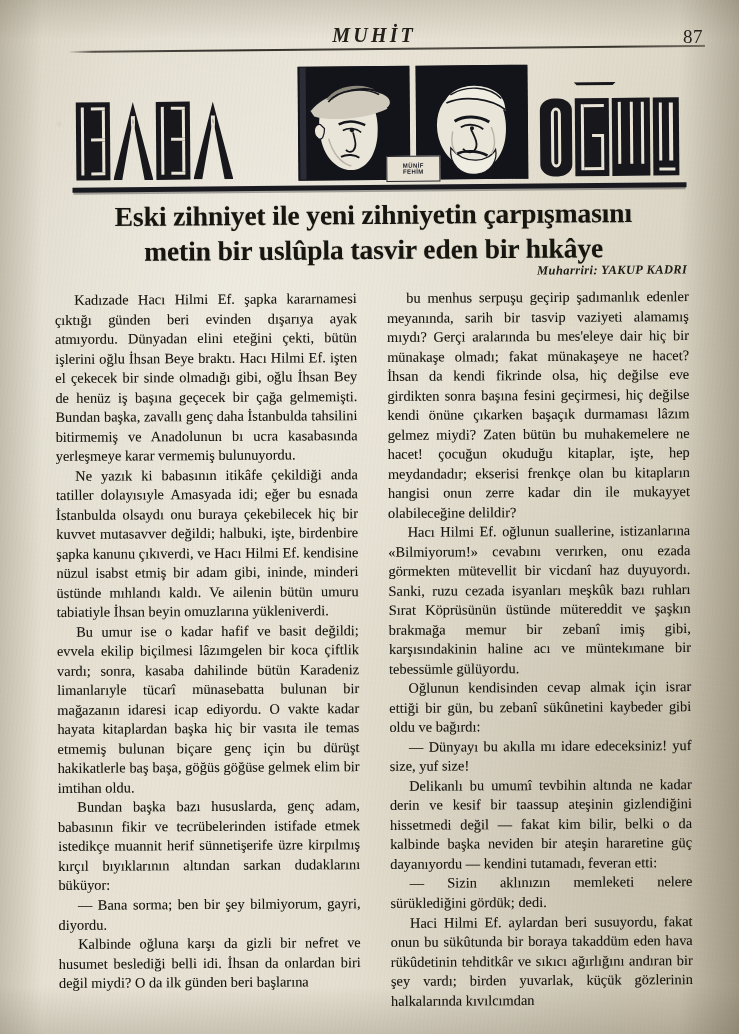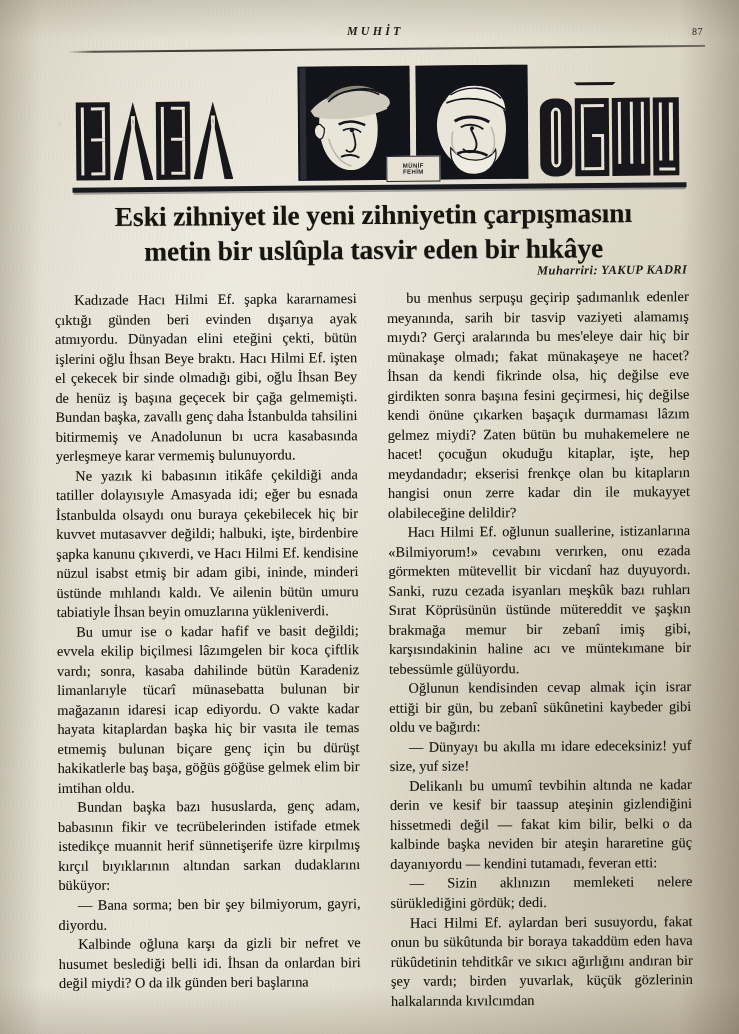--- a/index.html
+++ b/index.html
@@ -68,29 +68,29 @@
     height: 36px;
   }
   .runhead-title {
     position: absolute;
     left: 50%;
     top: 0;
     transform: translateX(-54%);
     font-family: "Liberation Serif", "DejaVu Serif", serif;
     font-style: italic;
     font-weight: 700;
-    font-size: 12px;
+    font-size: 20px;
     letter-spacing: 3.2px;
     color: #24211c;
   }
   .runhead-folio {
     position: absolute;
     right: 0;
     top: 2px;
-    font-size: 10px;
+    font-size: 19px;
     font-weight: 400;
     letter-spacing: 0.5px;
     color: #26231e;
   }
   .runhead-rule {
     position: absolute;
     left: 16px;
     right: -2px;
     top: 27px;
     height: 2px;

